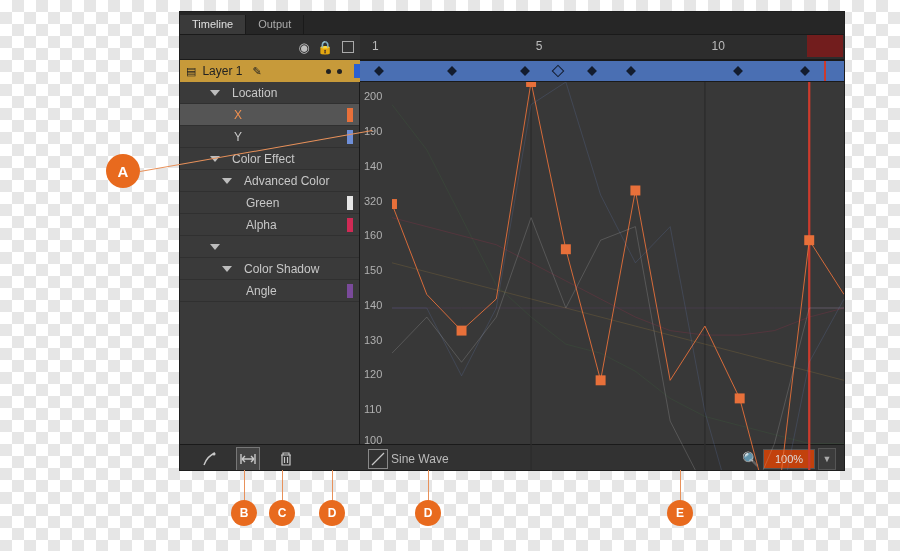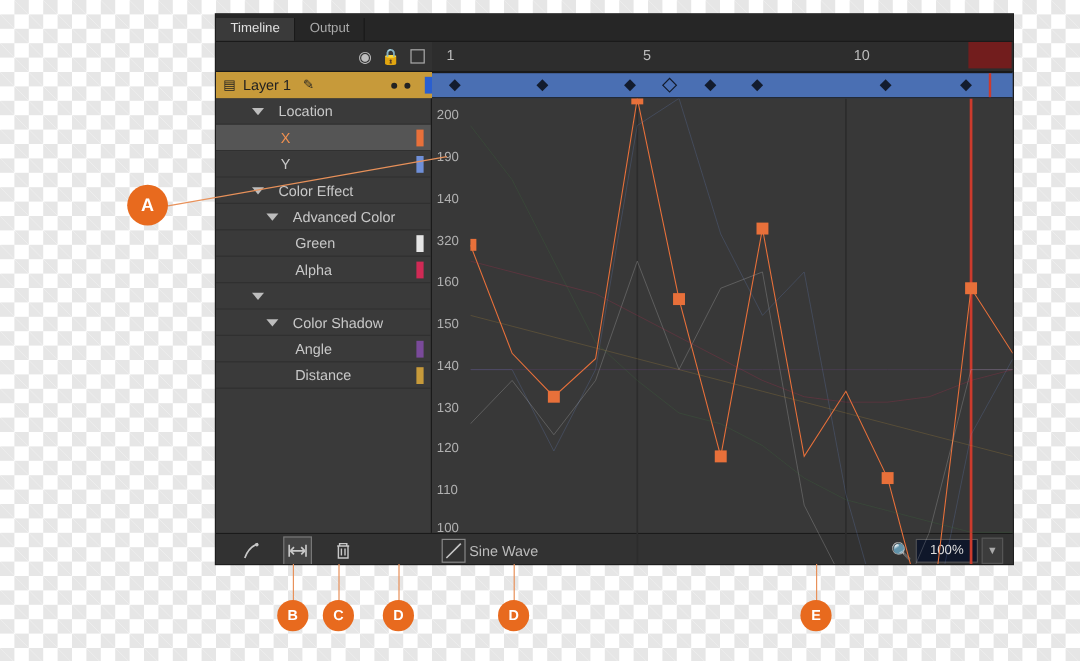--- a/index.html
+++ b/index.html
@@ -223,21 +223,21 @@
     gap:3px;
   }
   .ease-icon{
     width:18px;height:18px;border:1px solid #888;display:flex;
     align-items:center;justify-content:center;
   }
   .ease-label{ color:#bbb; }
   .spacer{ flex:1 }
   .zoom-field{
     width:50px;height:18px;
-    background:#0f172a;border:1px solid #555;
+    background:#c2410c;border:1px solid #555;
     color:#ddd;text-align:center;line-height:18px;
     font-size:11px;
   }
   .zoom-dd{
     width:16px;height:20px;background:#3c3c3c;border:1px solid #555;
     color:#aaa;display:flex;align-items:center;justify-content:center;
   }
   .magnifier{color:#999;font-size:14px;}
 
   
@@ -353,25 +353,20 @@
       </div>
       <div class="prop-row">
         <span class="indent" style="width:24px"></span>
           <span class="tri"></span>
         <span class="prop-label">Color Shadow</span>
       </div>
       <div class="prop-row">
         <span class="indent" style="width:48px"></span>
         <span class="prop-label">Angle</span>
         <span class="swatch" style="background:#7a4a9a"></span>
-      </div>
-      <div class="prop-row">
-        <span class="indent" style="width:48px"></span>
-        <span class="prop-label">Distance</span>
-        <span class="swatch" style="background:#c79a3a"></span>
       </div>
     </div>
 
     <div class="graph">
 
       <span class="ylabel" style="top:4%">200</span>
       <span class="ylabel" style="top:13.6%">190</span>
       <span class="ylabel" style="top:23.2%">140</span>
       <span class="ylabel" style="top:32.8%">320</span>
       <span class="ylabel" style="top:42.4%">160</span>

